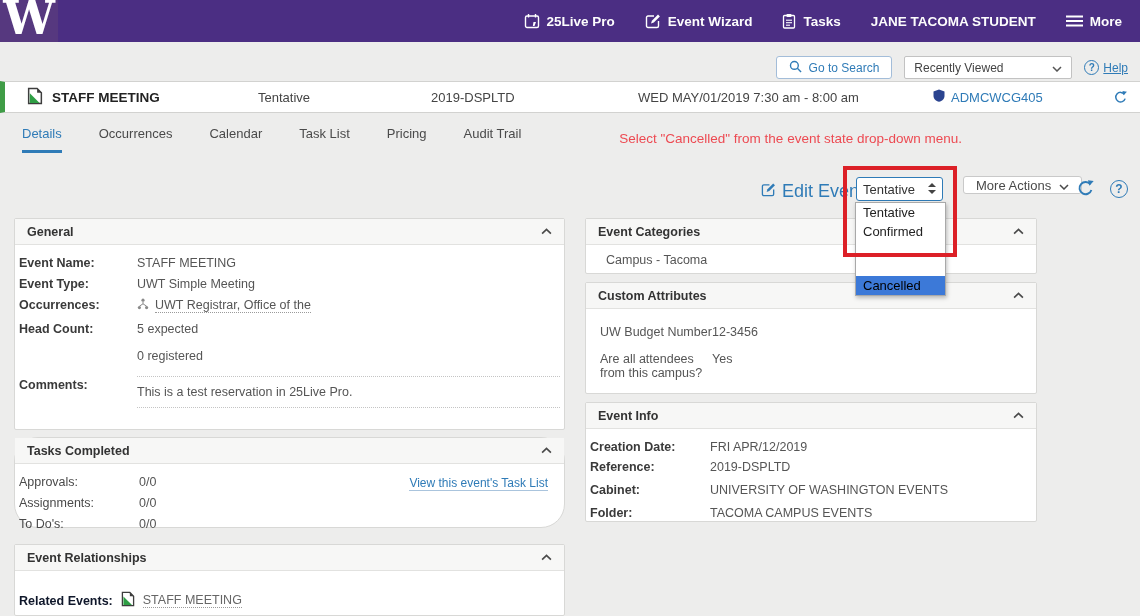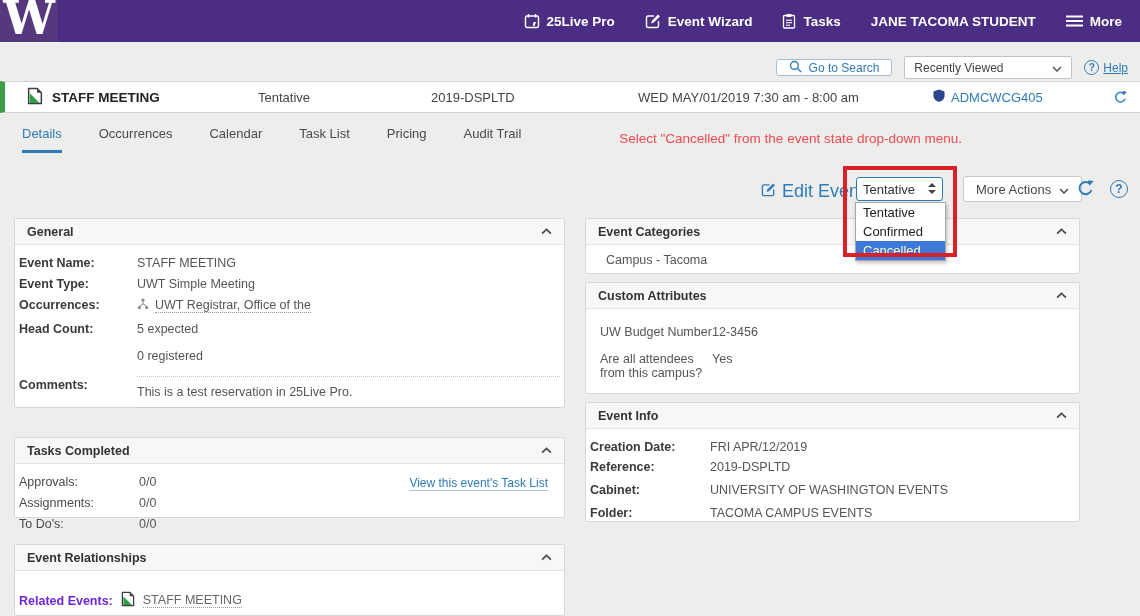--- a/index.html
+++ b/index.html
@@ -18,21 +18,21 @@
   .logo-w { font-family:"DejaVu Serif", serif; font-weight:bold; color:#fff;
     font-size:46px; line-height:44px; margin-top:-4px; }
   .topnav { display:flex; align-items:center; gap:30px; padding-right:18px; }
   .topnav-item { display:flex; align-items:center; gap:7px; color:#fdfdfd;
     font-size:13.5px; font-weight:bold; cursor:pointer; }
   .topnav-item svg { display:block; }
   
   .toolbar { position:absolute; top:56px; right:12px; display:flex; align-items:center; gap:12px; }
   .search-btn { display:flex; align-items:center; gap:7px; background:#fff;
     border:1px solid #a3bdd9; border-radius:3px; color:#2f7bb7;
-    font-size:12px; padding:3px 12px; height:17px; cursor:pointer; }
+    font-size:12px; padding:3px 12px; height:23px; cursor:pointer; }
   .quick-select { width:168px; height:23px; background:#fff; border:1px solid #c2c2c2;
     border-radius:2px; display:flex; align-items:center; justify-content:space-between;
     padding:0 9px; font-size:12px; color:#444; cursor:pointer; }
   .help-link { display:flex; align-items:center; gap:4px; color:#2f7bb7; font-size:12px; cursor:pointer; }
   .help-link .txt { text-decoration:underline; }
   .q-circle { display:inline-flex; align-items:center; justify-content:center;
     width:15px; height:15px; border:1.4px solid #2f7bb7; border-radius:50%;
     color:#2f7bb7; font-size:10px; font-weight:bold; }
   
   .event-bar { position:absolute; top:81px; left:0; width:1140px; height:32px;
@@ -53,57 +53,57 @@
   
   .edit-link { position:absolute; top:181px; left:761px; display:flex; align-items:center;
     gap:6px; color:#2f7bb7; font-size:18px; cursor:pointer; }
   .state-wrap { position:absolute; top:177px; left:856px; width:87px; }
   .state-select { height:24px; background:#fff; border:1px solid #2f7bb7; border-radius:3px;
     display:flex; align-items:center; justify-content:space-between; padding:0 6px;
     font-size:13px; color:#333; cursor:pointer; }
   .dropdown { position:absolute; top:25px; left:-1px; width:91px; background:#fff;
     border:1px solid #a9a9a9; box-shadow:1px 2px 4px rgba(0,0,0,.25); z-index:60; }
   .option { font-size:13px; color:#222; padding:1px 7px; line-height:17px; cursor:pointer; }
-  .option.selected { background:#3c79d8; color:#fef9c3; }
+  .option.selected { background:#3c79d8; color:#000000;margin-top:35px; }
   .red-box { position:absolute; left:843px; top:166px; width:114px; height:91px;
     border:4px solid #dc2027; z-index:70; pointer-events:none; }
-  .more-actions { position:absolute; top:176px; left:963px; height:26px; background:#fff;
+  .more-actions { position:absolute; top:176px; left:963px; height:18px; background:#fff;
     border:1px solid #c9c9c9; border-radius:3px; display:flex; align-items:center; gap:8px;
     padding:0 12px; font-size:13px; color:#4a4a4a; cursor:pointer; }
   .icon-btn { position:absolute; color:#2f7bb7; cursor:pointer; }
   .act-refresh { top:179px; left:1076px; }
   .act-help { top:180px; left:1110px; }
   
   .panel { position:absolute; background:#fff; border:1px solid #d8d8d6; border-radius:2px; }
   .panel-header { height:26px; background:#f7f7f6; border-bottom:1px solid #e2e2e0;
     display:flex; align-items:center; justify-content:space-between; padding:0 12px; }
   .panel-title { font-weight:bold; font-size:12.5px; color:#333; }
   .collapse { color:#4a4a4a; cursor:pointer; display:flex; }
   .col-left { left:14px; width:551px; }
-  .col-right { left:585px; width:495px; }
-  .p-general { top:218px; height:190px; }
-  .p-tasks { top:437px; height:81px; }
+  .col-right { left:585px; width:452px; }
+  .p-general { top:218px; height:212px; }
+  .p-tasks { top:437px; height:91px;border-radius:24px; }
   .p-rel { top:544px; height:72px; }
   .p-cat { top:218px; height:56px; }
   .p-attr { top:282px; height:112px; }
   .p-info { top:402px; height:120px; }
   .panel-body { padding:11px 4px; position:relative; }
   .f-row { display:flex; align-items:flex-start; margin-bottom:7px; }
   .f-label { flex:0 0 118px; font-weight:bold; color:#3a3a3a; }
   .f-value { color:#555; display:flex; align-items:center; gap:6px; }
   .dotted-link { border-bottom:1px dotted #9a9a9a; cursor:pointer; }
   .hc-registered { margin-top:13px; margin-bottom:13px; }
   .comments-row { display:flex; margin-top:2px; }
   .comments-val { flex:1; border-top:1px dotted #c4c4c4; border-bottom:1px dotted #c4c4c4;
     padding:8px 0; color:#555; }
   .t-label { flex:0 0 120px; color:#4a4a4a; }
   .task-link { position:absolute; right:16px; top:12px; color:#2f7bb7; font-size:12px;
     border-bottom:1px solid #aac4dd; cursor:pointer; }
   .rel-row { display:flex; align-items:center; gap:8px; margin-top:9px; }
-  .rel-label { font-weight:bold; color:#6d28d9; }
+  .rel-label { font-weight:bold; color:#0f172a; }
   .rel-link { color:#666; border-bottom:1px dotted #9a9a9a; cursor:pointer; }
   .attr-row { display:flex; margin-bottom:13px; }
   .attr-label { flex:0 0 112px; color:#555; }
   .attr-value { color:#555; }
   .i-label { flex:0 0 120px; font-weight:bold; color:#3a3a3a; }
   .i-row-gap { margin-bottom:6px; }
   .i-row-gap2 { margin-bottom:9px; }
 </style>
 </head>
 <body>

